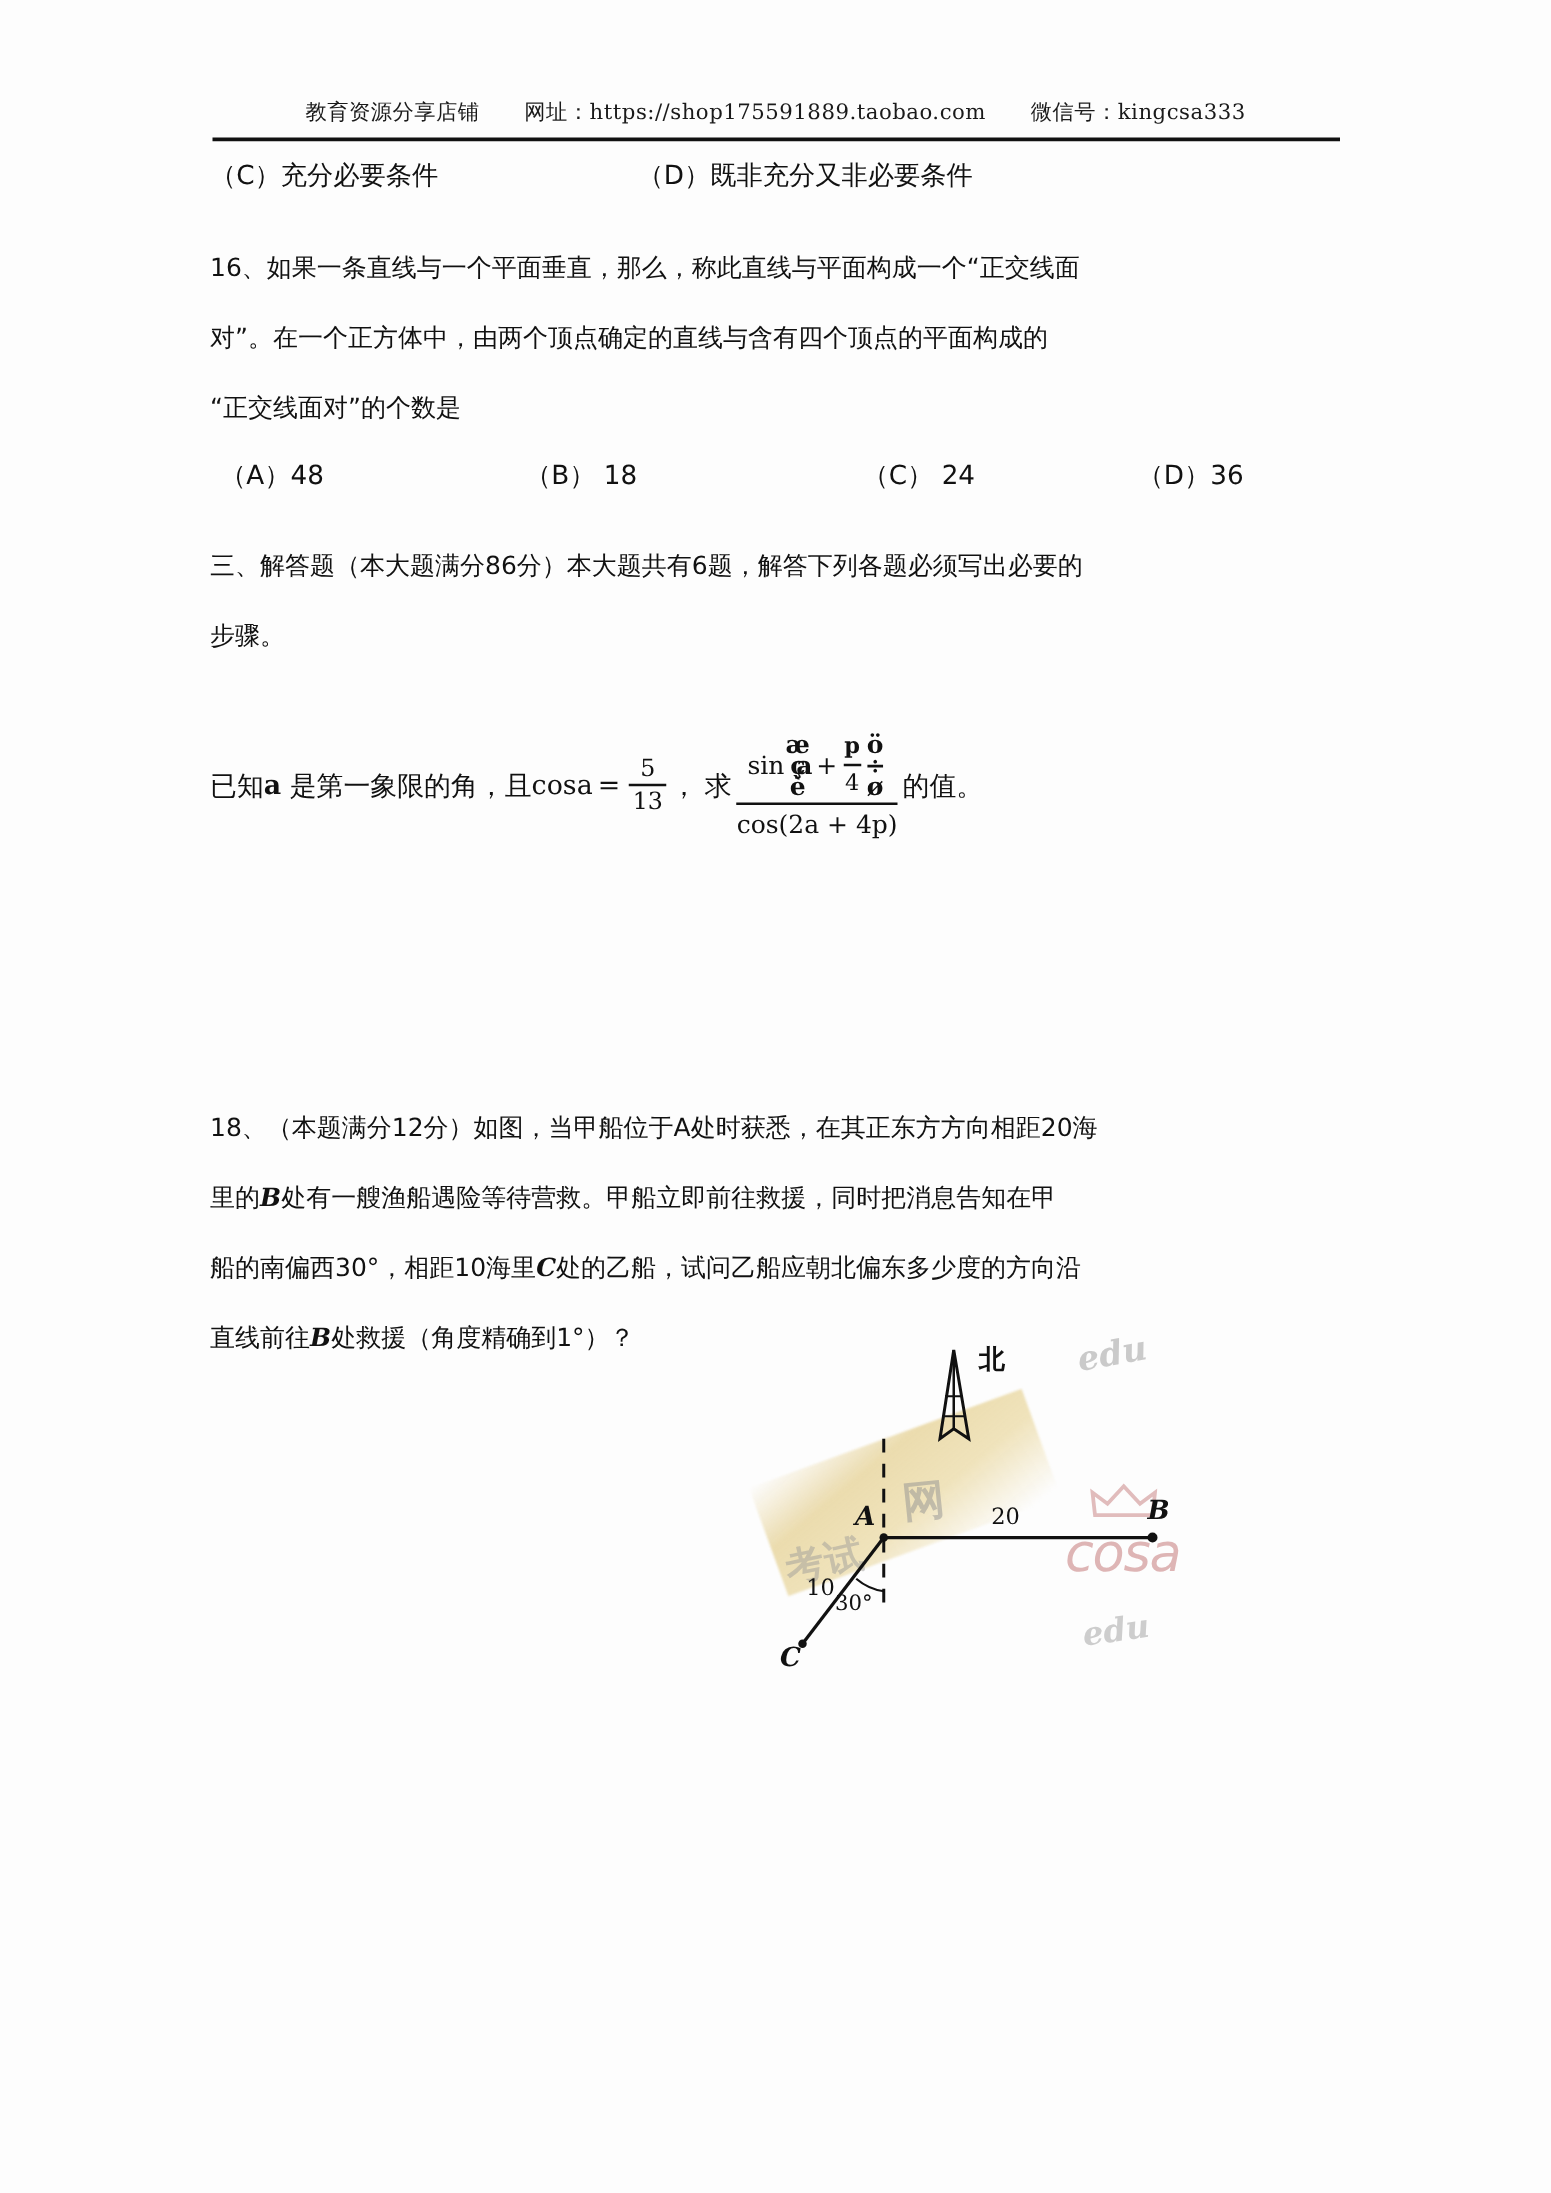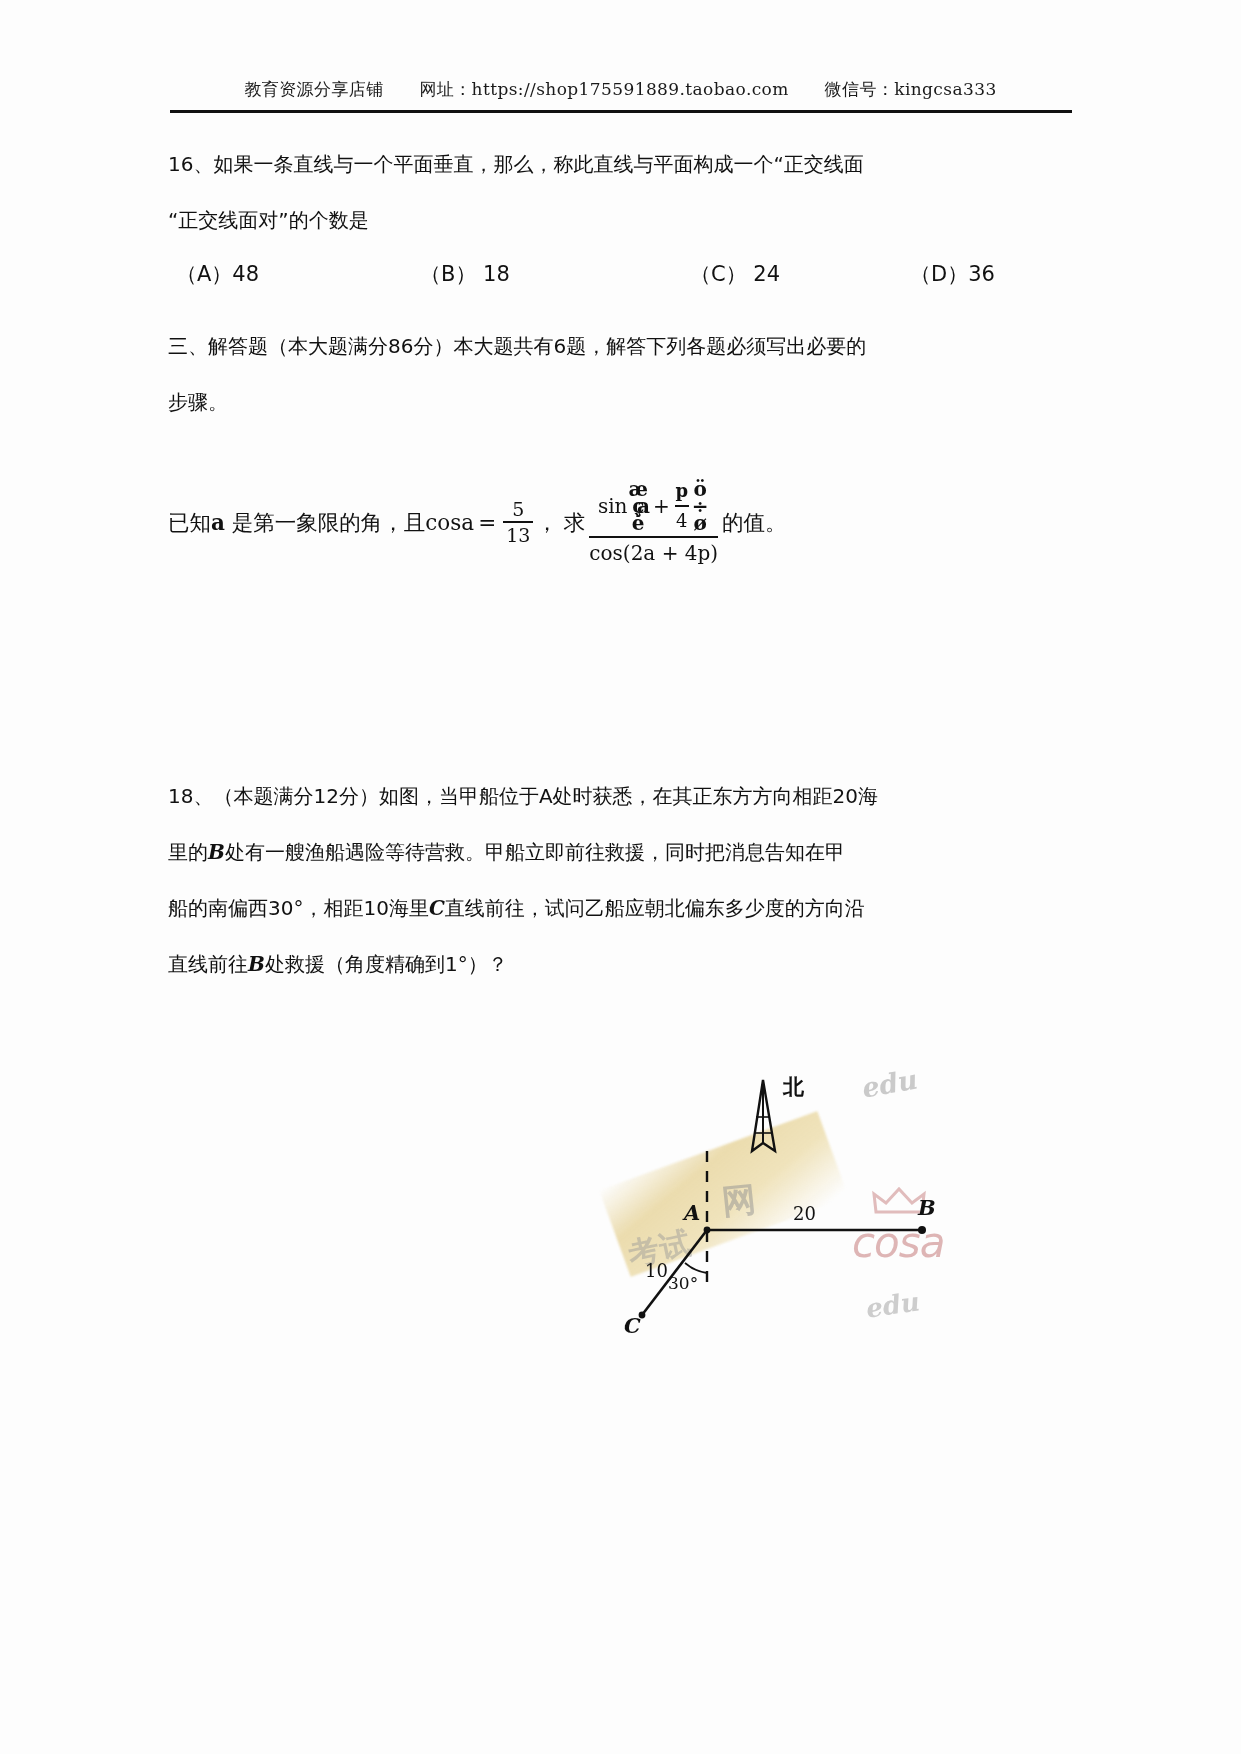--- a/index.html
+++ b/index.html
@@ -235,24 +235,29 @@
     <div class="header-line">
       <span class="seg">教育资源分享店铺</span>
       <span class="seg gap-l">网址：https://shop175591889.taobao.com</span>
       <span class="seg gap-l">微信号：kingcsa333</span>
     </div>
     <div class="header-rule"></div>
   </div>
 
   <div class="body-col">
 
+    <div class="opt-row">
+      <span class="opt" style="left:0px;">（C）充分必要条件</span>
+      <span class="opt" style="left:342px;">（D）既非充分又非必要条件</span>
+    </div>
 
     <div style="height:10px;"></div>
 
     <div class="q-line">16、如果一条直线与一个平面垂直，那么，称此直线与平面构成一个“正交线面</div>
+    <div class="q-line">对”。在一个正方体中，由两个顶点确定的直线与含有四个顶点的平面构成的</div>
     <div class="q-line">“正交线面对”的个数是</div>
 
     <div style="height:12px;"></div>
 
     <div class="opt-row">
       <span class="opt" style="left:8px;">（A）48</span>
       <span class="opt" style="left:252px;">（B） 18</span>
       <span class="opt" style="left:522px;">（C） 24</span>
       <span class="opt" style="left:742px;">（D）36</span>
     </div>
@@ -308,21 +313,21 @@
 
       <span>的值。</span>
     </div>
 
     <div class="spacer-xl"></div>
 
     <div class="q-line">18、（本题满分12分）如图，当甲船位于A处时获悉，在其正东方方向相距20海</div>
 
     <div class="q-line"><span>里的</span><span class="mi" style="font-style:italic;">B</span><span>处有一艘渔船遇险等待营救。甲船立即前往救援，同时把消息告知在甲</span></div>
 
-    <div class="q-line"><span>船的南偏西30°，相距10海里</span><span class="mi" style="font-style:italic;">C</span><span>直线前往，试问乙船应朝北偏东多少度的方向沿</span></div>
+    <div class="q-line"><span>船的南偏西30°，相距10海里</span><span class="mi" style="font-style:italic;">C</span><span>处的乙船，试问乙船应朝北偏东多少度的方向沿</span></div>
 
     <div class="q-line"><span>直线前往</span><span class="mi" style="font-style:italic;">B</span><span>处救援（角度精确到1°）？</span></div>
 
   </div>
 
   <div class="wm wm-band"></div>
   <div class="wm wm-gray wm-kaoshi">考试</div>
   <div class="wm wm-gray wm-net">网</div>
   <div class="wm wm-gray wm-edu-top">edu</div>
   <div class="wm wm-gray wm-edu-bot">edu</div>

